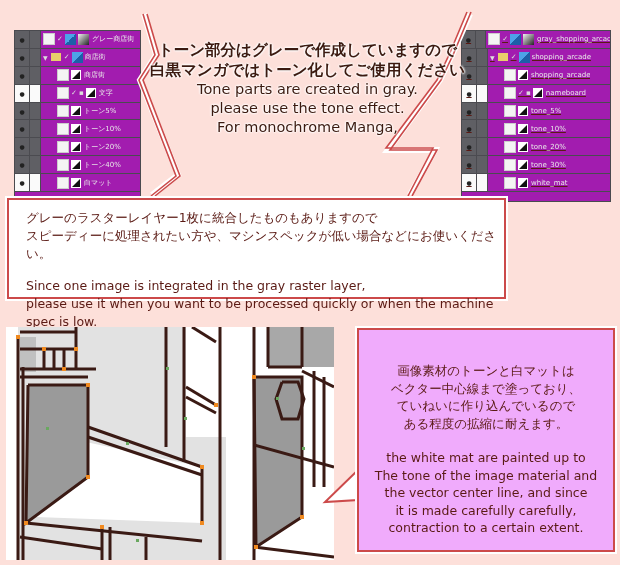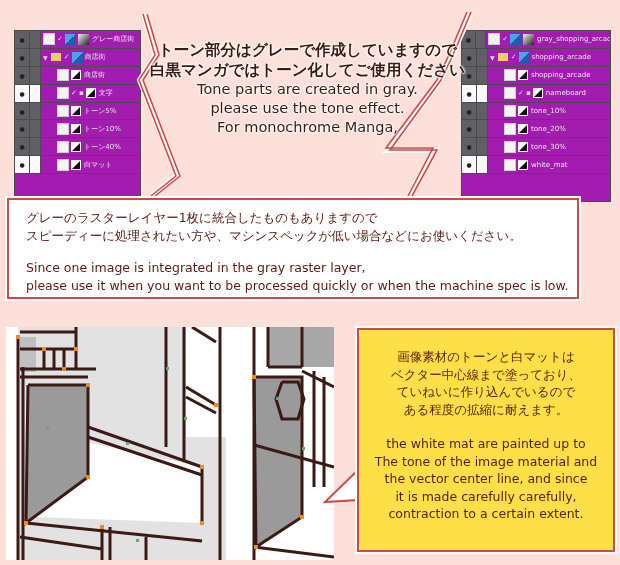--- a/index.html
+++ b/index.html
@@ -9,21 +9,21 @@
     font-family:"DejaVu Sans", sans-serif;
     color:#5a1a14;
   }
   
   .layers {
     position:absolute; top:6px; background:#a21caf;
     border:1px solid #4a4a4f;
     margin-top:24px;
   }
   .layers.left { left:14px; width:125px; height:170px; }
-  .layers.right { left:461px; width:148px; height:170px; }
+  .layers.right { left:461px; width:148px; height:170px;text-decoration:underline; }
   .lrow {
     height:16.9px; display:flex; align-items:center; border-bottom:1px solid #4b4b50;
     font-size:7px; color:#e8e8e8; position:relative;
   }
   .eye {
     width:14px; height:100%; display:flex; align-items:center; justify-content:center;
     font-size:6px; color:#222; background:#5f5f64; border-right:1px solid #4b4b50;
   }
   .eye.on { background:#fafafa; }
   .lock { width:10px; height:100%; border-right:1px solid #4b4b50; background:#5f5f64; }
@@ -54,37 +54,37 @@
 
   
   .bubble-top-text {
     position:absolute; left:140px; top:40px; width:335px; text-align:center;
     text-shadow: 0 0 2px #fff, 0 0 2px #fff, 0 0 3px #fff, 0 0 3px #fff;
   }
   .jp-top { font-size:15.5px; line-height:20px; font-weight:bold; color:#3c1a10; }
   .en-top { font-size:14.5px; line-height:19px; color:#3c1a10; }
 
   .info-box {
-    position:absolute; left:7px; top:198px; width:572px; height:101px;
+    position:absolute; left:7px; top:198px; width:499px; height:101px;
     background:#fff; border:2px solid #cc4a4a; box-sizing:border-box;
     box-shadow:0 0 0 2px #fff;
     padding:9px 0 0 17px; font-size:12.5px; line-height:18px; color:#5a1a14;
   }
   .info-box p { margin:0; }
   .info-box .gap { height:14px; }
 
   
   .illust {
     position:absolute; left:6px; top:327px; width:328px; height:233px; background:#fff; overflow:hidden;
   }
   .side-box {
     position:absolute; left:357px; top:328px; width:258px; height:224px;
-    background:#fde047; border:2px solid #cc4a4a; box-sizing:border-box;
+    background:#f0abfc; border:2px solid #cc4a4a; box-sizing:border-box;
     box-shadow:0 0 0 2px #fff;
-    text-align:center; padding-top:18px; font-size:12.5px; line-height:17.5px; color:#5a1a14;
+    text-align:center; padding-top:32px; font-size:12.5px; line-height:17.5px; color:#5a1a14;
   }
   .side-box p { margin:0; }
   .side-box .gap { height:17px; }
   svg.overlay { position:absolute; left:0; top:0; pointer-events:none; }
 </style>
 </head>
 <body>
 
 <div class="layers left" id="lp-jp">
     <div class="lrow">
@@ -139,20 +139,28 @@
       <span class="thumb"></span>
       <span class="mask"></span>
       <span class="lname">トーン10%</span>
     </div>
     <div class="lrow">
       <div class="eye">●</div>
       <div class="lock"></div>
       <div class="indent2"></div>
       <span class="thumb"></span>
       <span class="mask"></span>
+      <span class="lname">トーン20%</span>
+    </div>
+    <div class="lrow">
+      <div class="eye">●</div>
+      <div class="lock"></div>
+      <div class="indent2"></div>
+      <span class="thumb"></span>
+      <span class="mask"></span>
       <span class="lname">トーン40%</span>
     </div>
     <div class="lrow">
       <div class="eye on">●</div>
       <div class="lock on"></div>
       <div class="indent2"></div>
       <span class="thumb"></span>
       <span class="mask"></span>
       <span class="lname">白マット</span>
     </div>
@@ -188,20 +196,28 @@
       <span class="lname">shopping_arcade</span>
     </div>
     <div class="lrow">
       <div class="eye on">●</div>
       <div class="lock on"></div>
       <div class="indent2"></div>
       <span class="thumb"></span>
       <span class="check">✓ ▪</span>
       <span class="mask"></span>
       <span class="lname">nameboard</span>
+    </div>
+    <div class="lrow">
+      <div class="eye">●</div>
+      <div class="lock"></div>
+      <div class="indent2"></div>
+      <span class="thumb"></span>
+      <span class="mask"></span>
+      <span class="lname">tone_5%</span>
     </div>
     <div class="lrow">
       <div class="eye">●</div>
       <div class="lock"></div>
       <div class="indent2"></div>
       <span class="thumb"></span>
       <span class="mask"></span>
       <span class="lname">tone_10%</span>
     </div>
     <div class="lrow">

